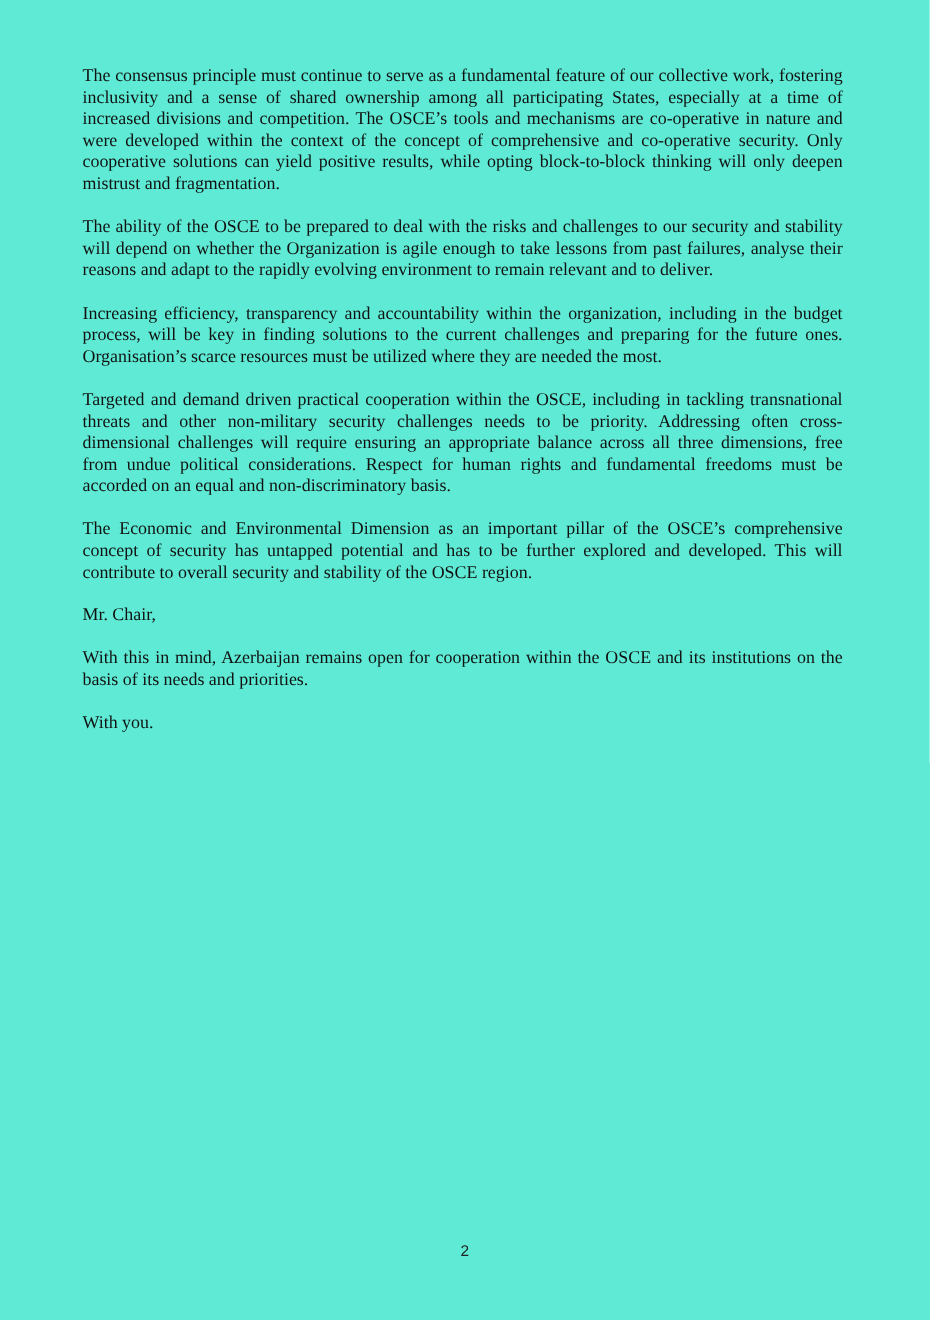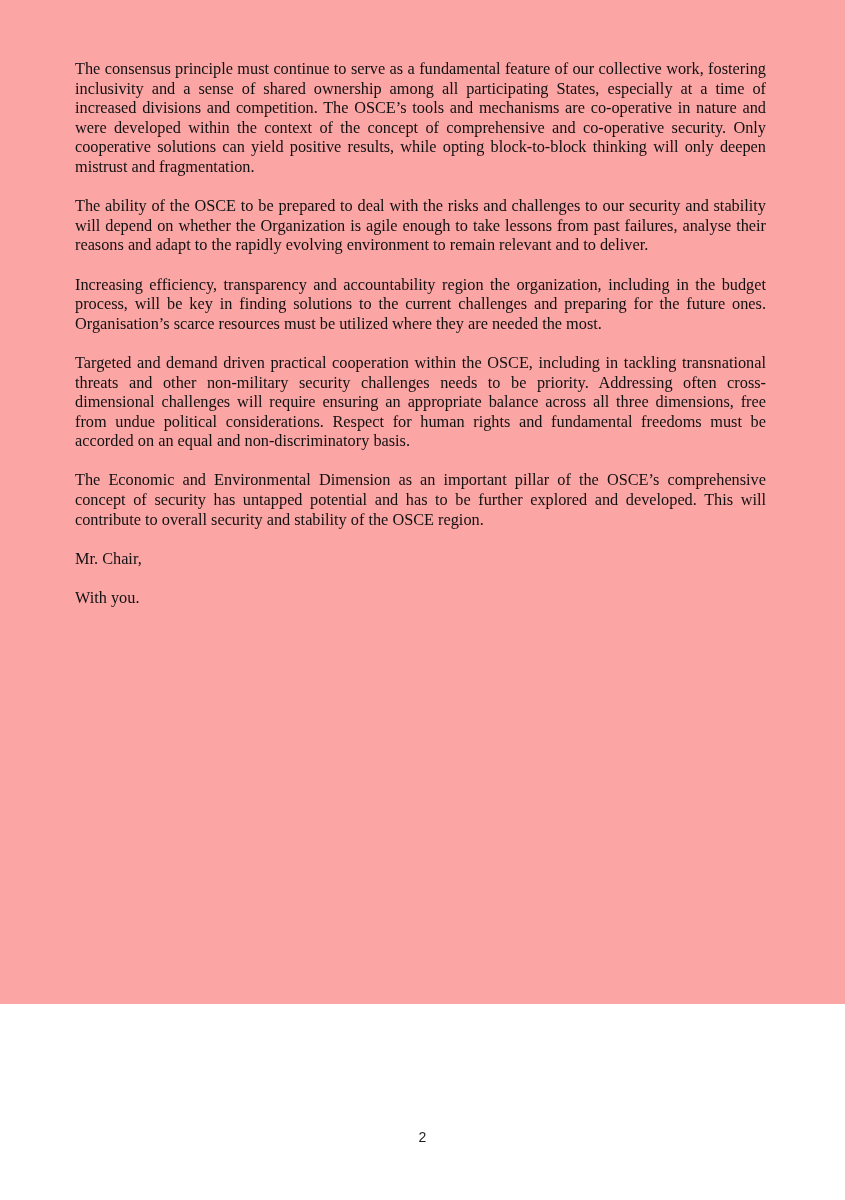--- a/index.html
+++ b/index.html
@@ -1,19 +1,19 @@
 <!DOCTYPE html>
 <html><head>
 <meta charset="utf-8">
 <style>
   html, body { margin: 0; padding: 0; background: #ffffff; }
   body { width: 845px; height: 1200px; position: relative; overflow: hidden; }
   .page {
-    position: absolute; left: 0; top: 0; width: 845px; height: 1004px;
-    background: #fca5a5;
+    position: absolute; left: 0; top: 0; width: 845px; height: 1200px;
+    background: #5eead4;
   }
   .content {
     position: absolute; left: 75px; top: 59px; width: 691px;
     font-family: "Liberation Serif", serif;
     font-size: 16.3px; line-height: 19.6px; color: #111111;
   }
   .content p {
     margin: 0 0 19.6px 0;
     text-align: justify;
     text-align-last: left;
@@ -24,20 +24,21 @@
     font-family: "Liberation Sans", sans-serif; font-size: 14px; color: #222222;
   }
 </style>
 </head>
 <body>
 
 <div class="page">
   <div class="content">
     <p>The consensus principle must continue to serve as a fundamental feature of our collective work, fostering inclusivity and a sense of shared ownership among all participating States, especially at a time of increased divisions and competition. The OSCE’s tools and mechanisms are co-operative in nature and were developed within the context of the concept of comprehensive and co-operative security. Only cooperative solutions can yield positive results, while opting block-to-block thinking will only deepen mistrust and fragmentation.</p>
     <p>The ability of the OSCE to be prepared to deal with the risks and challenges to our security and stability will depend on whether the Organization is agile enough to take lessons from past failures, analyse their reasons and adapt to the rapidly evolving environment to remain relevant and to deliver.</p>
-    <p>Increasing efficiency, transparency and accountability region the organization, including in the budget process, will be key in finding solutions to the current challenges and preparing for the future ones. Organisation’s scarce resources must be utilized where they are needed the most.</p>
+    <p>Increasing efficiency, transparency and accountability within the organization, including in the budget process, will be key in finding solutions to the current challenges and preparing for the future ones. Organisation’s scarce resources must be utilized where they are needed the most.</p>
     <p>Targeted and demand driven practical cooperation within the OSCE, including in tackling transnational threats and other non-military security challenges needs to be priority. Addressing often cross-dimensional challenges will require ensuring an appropriate balance across all three dimensions, free from undue political considerations. Respect for human rights and fundamental freedoms must be accorded on an equal and non-discriminatory basis.</p>
     <p>The Economic and Environmental Dimension as an important pillar of the OSCE’s comprehensive concept of security has untapped potential and has to be further explored and developed. This will contribute to overall security and stability of the OSCE region.</p>
     <p>Mr. Chair,</p>
+    <p>With this in mind, Azerbaijan remains open for cooperation within the OSCE and its institutions on the basis of its needs and priorities.</p>
     <p>With you.</p>
   </div>
   <div class="page-number">2</div>
 </div>
 
 </body></html>

